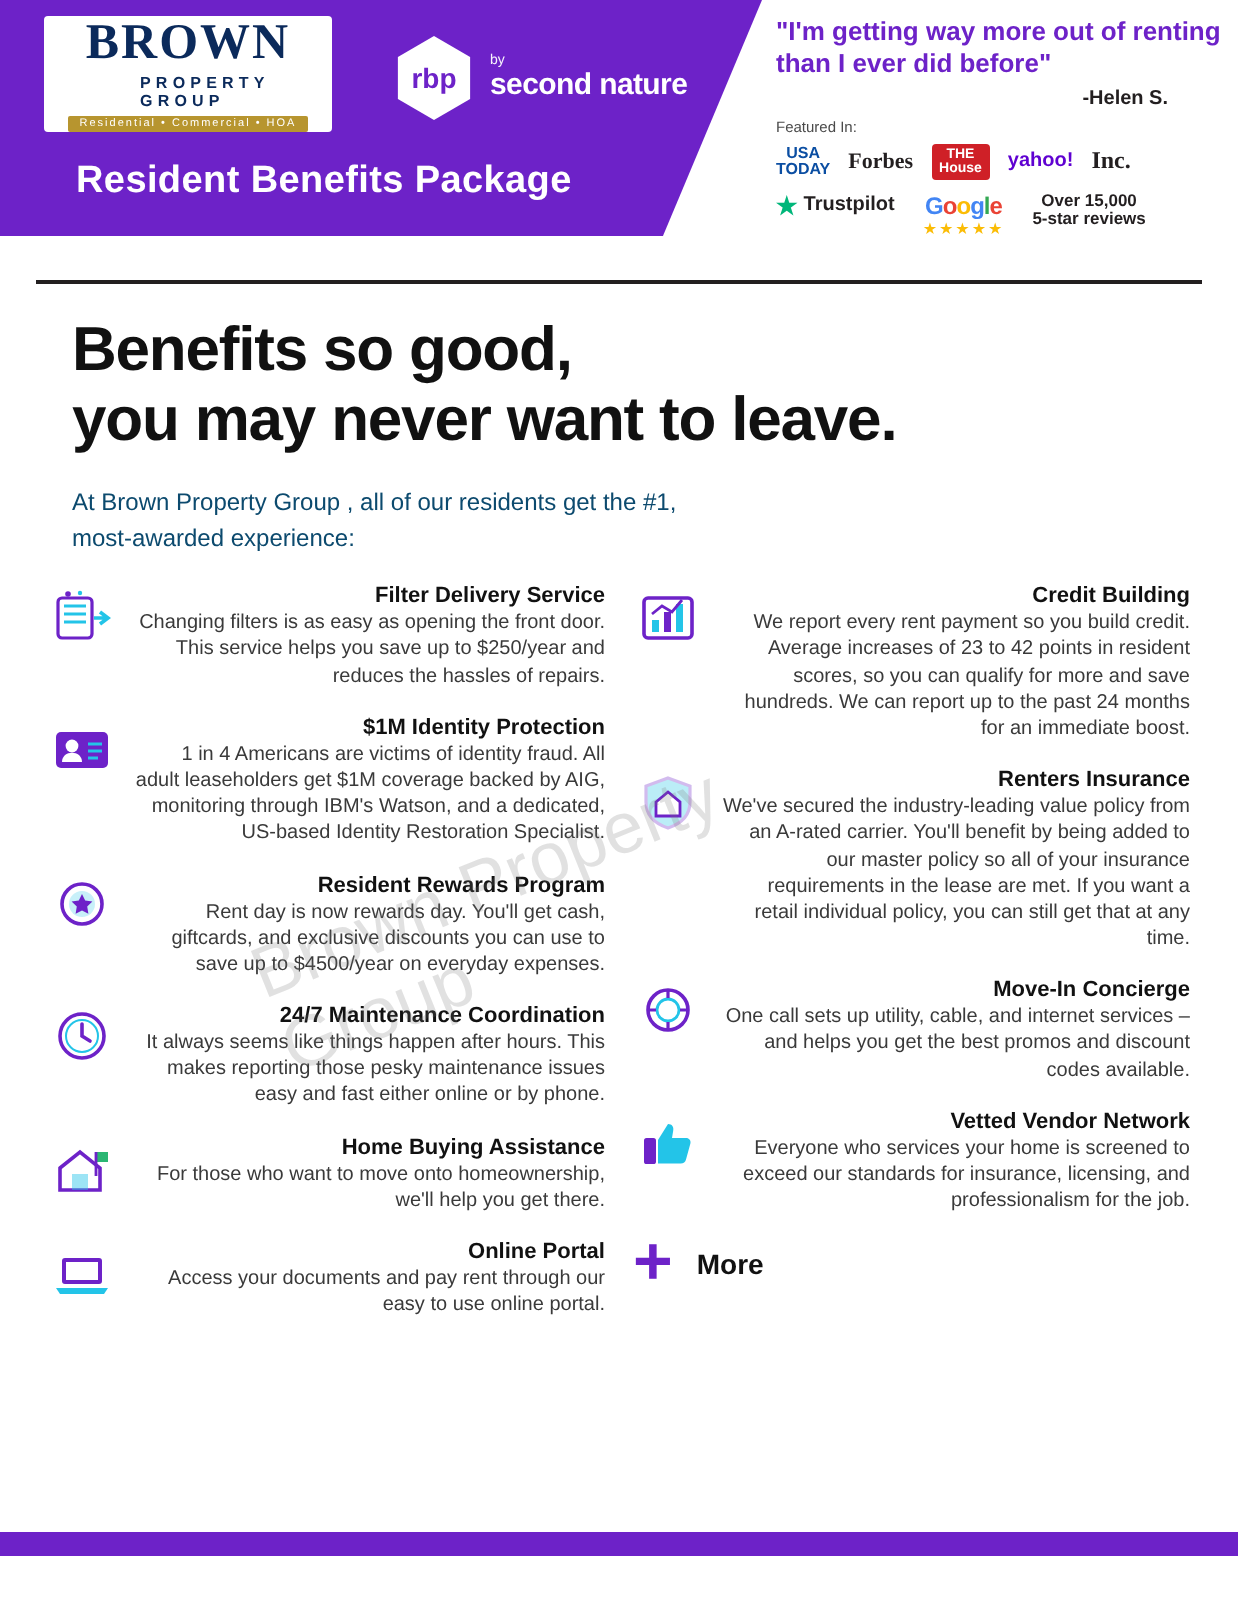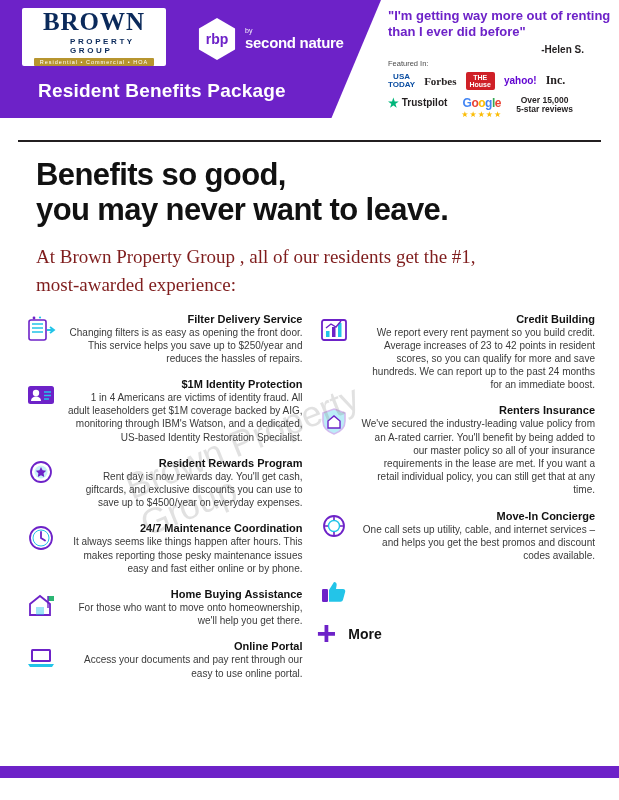--- a/index.html
+++ b/index.html
@@ -76,21 +76,21 @@
   .reviews{font-size:8.5px;font-weight:bold;line-height:1.15;text-align:center;}
 
   .rule{height:2px;background:#231f20;margin:4px 18px 0 18px;}
 
   
   .headline{
     margin:16px 0 0 36px;
     font-size:31px;font-weight:bold;line-height:1.12;letter-spacing:-.6px;color:#111;
   }
   .subhead{
-    margin:16px 36px 0 36px;font-size:19px;line-height:1.45;color:#7f1d1d;font-family:Liberation Serif, serif;
+    margin:16px 36px 0 36px;font-size:12px;line-height:1.45;color:#0c4a6e;
   }
 
   
   .cols{display:flex;margin:14px 0 0 0;padding:0 24px;gap:14px;}
   .col{width:50%;}
   .item{display:flex;gap:9px;margin-bottom:13px;text-align:right;}
   .ico{width:34px;min-width:34px;height:34px;display:flex;align-items:center;justify-content:center;}
   .ico svg{display:block;}
   .txt h4{margin:0 0 1px 0;font-size:11px;font-weight:bold;color:#111;}
   .txt p{margin:0;font-size:10px;line-height:1.32;color:#3a3a3a;}
@@ -322,20 +322,24 @@
         </div>
       </div>
 
       <div class="item">
         <div class="ico">
           <svg width="32" height="30" viewBox="0 0 32 30">
               <path d="M11 13l5-8c2 0 3 1.4 2.6 3.4L18 12h7c1.6 0 2.6 1.3 2.2 2.8l-2.2 8c-.3 1.2-1.3 2-2.6 2H11z" fill="#23c4e8"></path>
               <rect x="4" y="12" width="6" height="13" rx="1.3" fill="#6d22c8"></rect>
             </svg>
         </div>
+        <div class="txt">
+          <h4>Vetted Vendor Network</h4>
+          <p>Everyone who services your home is screened to exceed our standards for insurance, licensing, and professionalism for the job.</p>
+        </div>
       </div>
 
       <div class="more">
         <span class="plus">+</span>
         <span class="more-label">More</span>
       </div>
 
     </div>
   </div>
 

